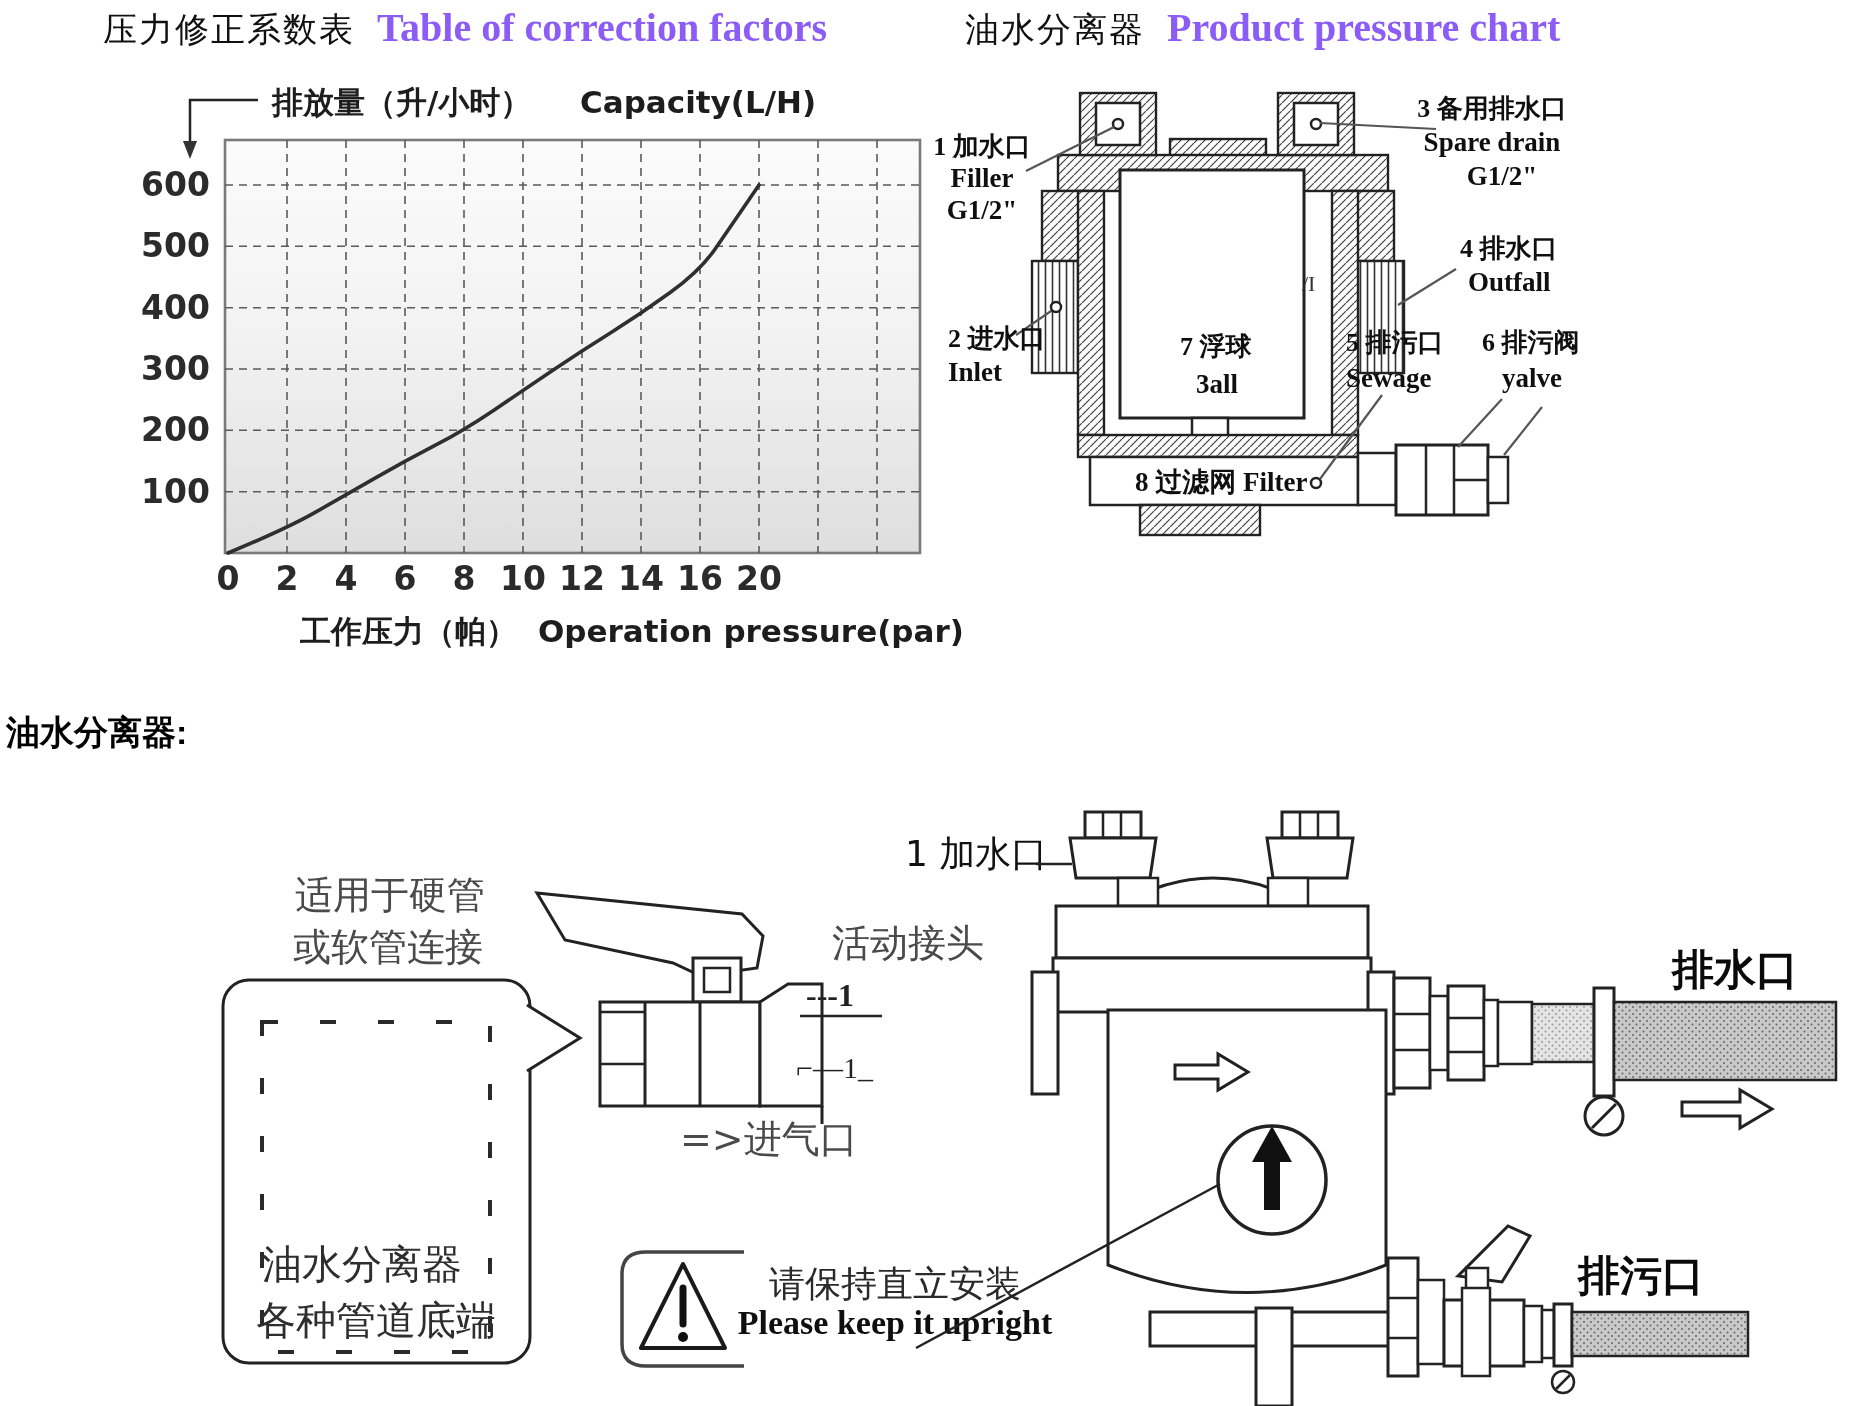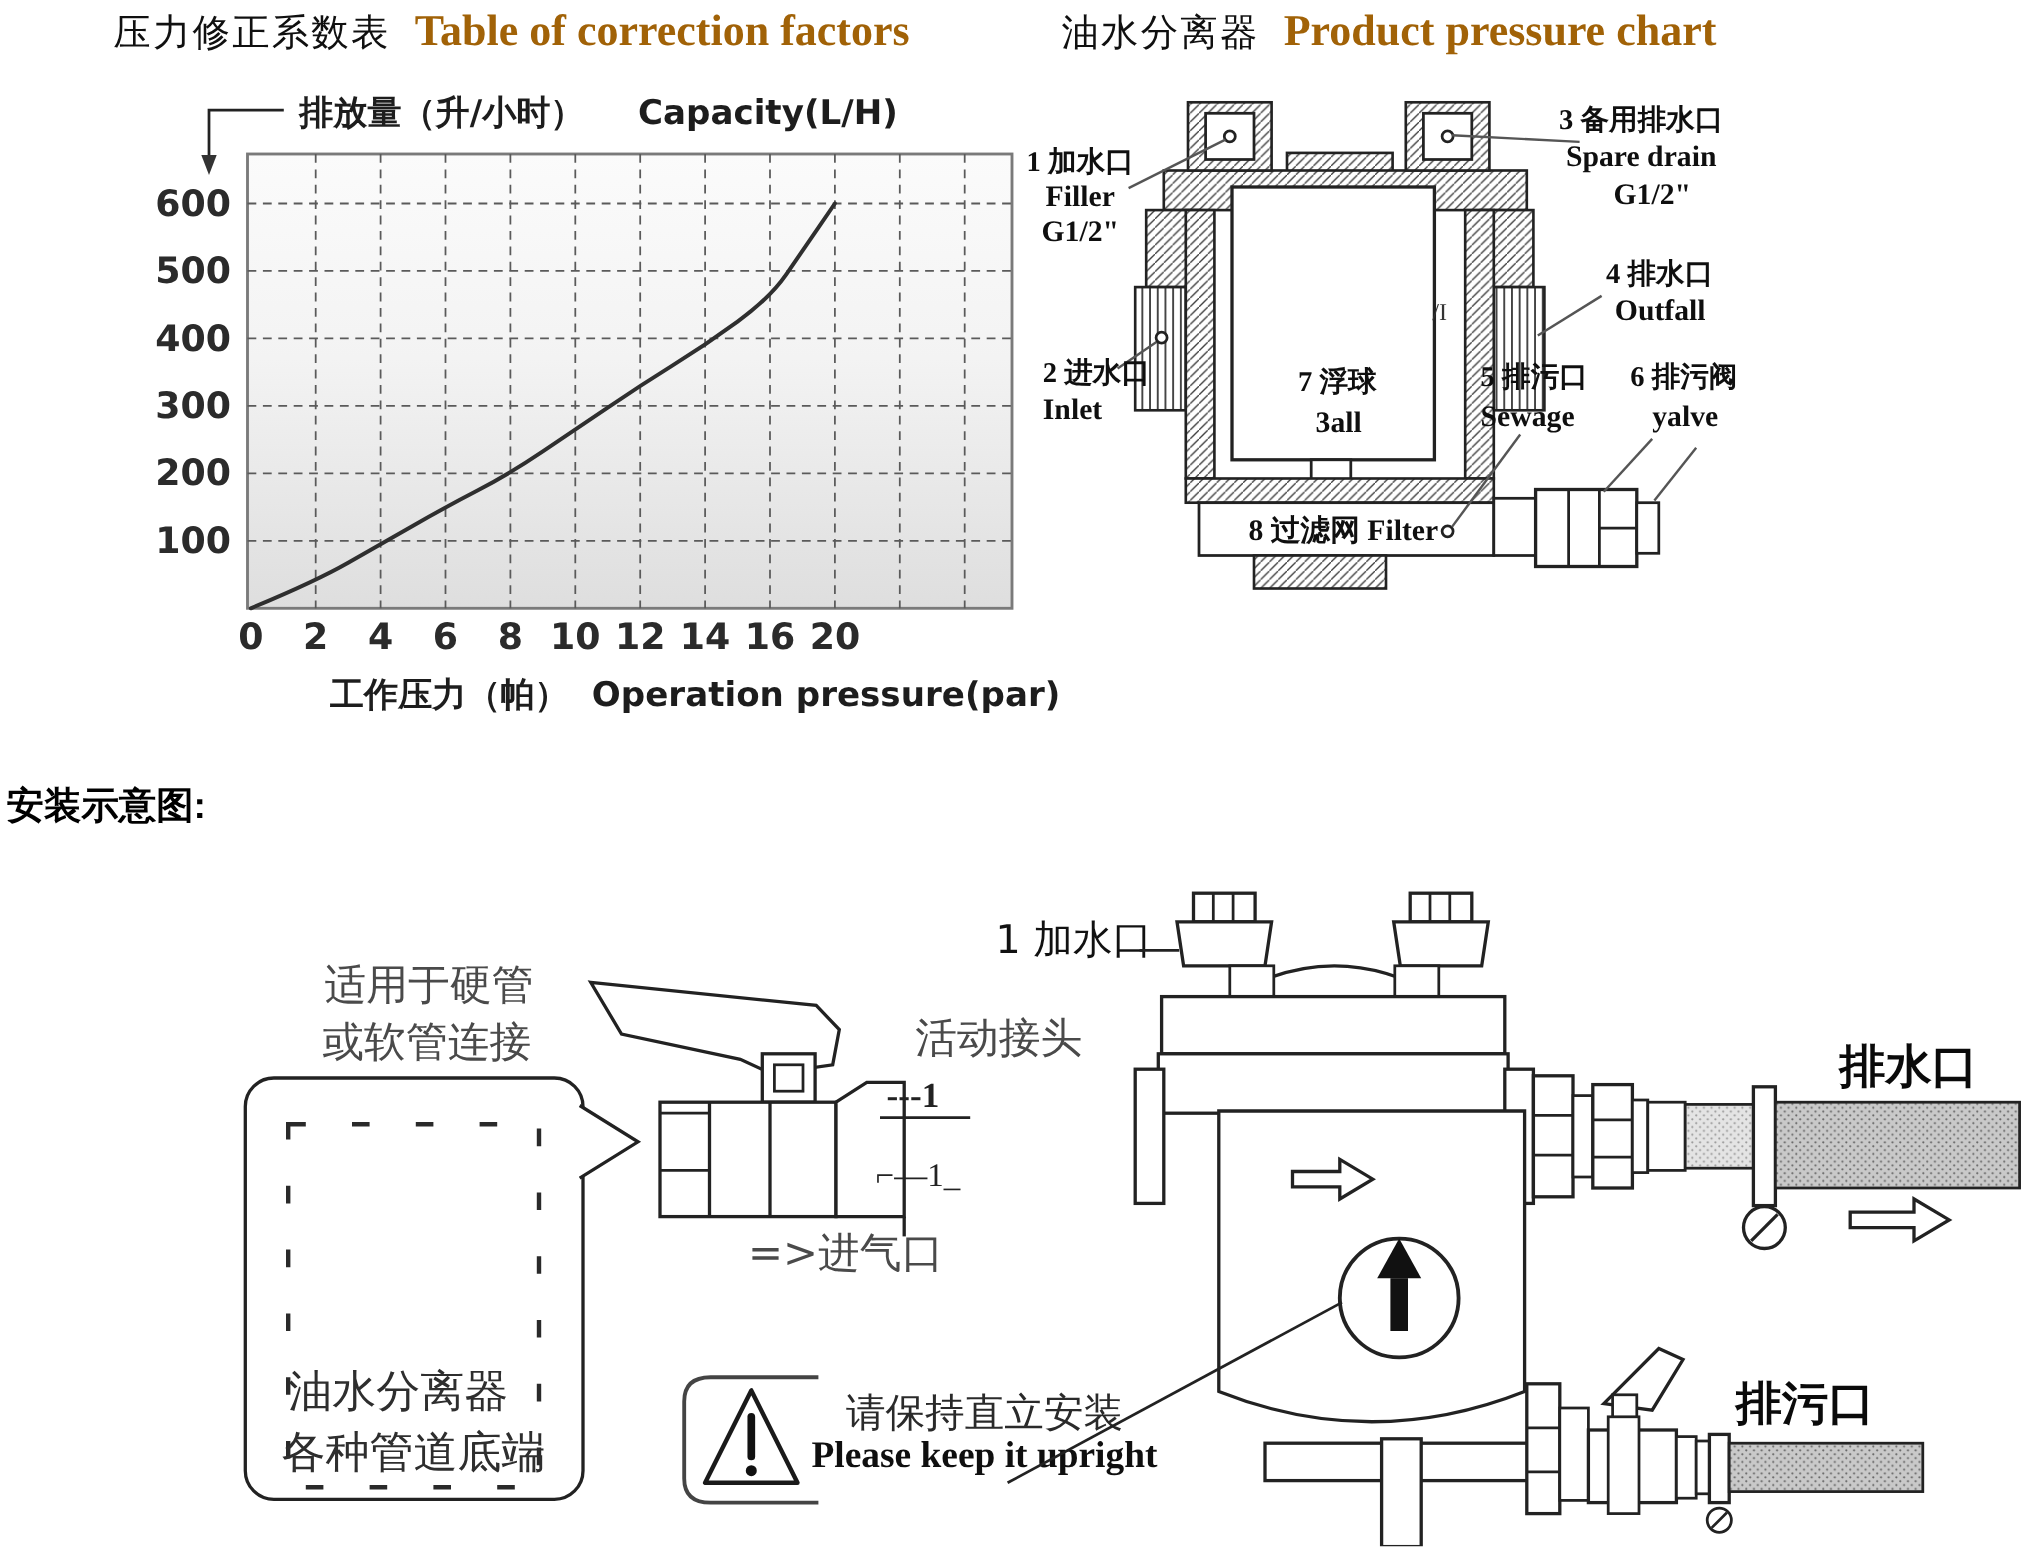--- a/index.html
+++ b/index.html
@@ -1,20 +1,20 @@
 <!DOCTYPE html>
 <html><head>
 <meta charset="utf-8">
 <style>
   html,body{margin:0;padding:0;background:#ffffff;}
   .page{position:relative;width:1850px;height:1406px;background:#fff;overflow:hidden;
         font-family:"Liberation Sans",sans-serif;border-radius:31px;}
   .title-row{position:absolute;display:flex;align-items:baseline;gap:22px;white-space:nowrap;}
   .title-zh{font-size:34px;font-weight:500;color:#101010;letter-spacing:2px;}
-  .title-en{font-family:"Liberation Serif",serif;font-weight:700;font-size:40px;color:#a16207;}
+  .title-en{font-family:"Liberation Serif",serif;font-weight:700;font-size:40px;color:#8b5cf6;}
   .install-heading{position:absolute;left:6px;top:710px;font-size:34px;font-weight:600;color:#000;}
   svg{position:absolute;overflow:visible;}
   svg text{font-family:"DejaVu Sans",sans-serif;}
   .t-tick{font-size:33px;font-weight:600;fill:#2b2b2b;}
   .t-axzh{font-size:31px;font-weight:700;fill:#1d1d1d;}
   .t-axen{font-size:31px;font-weight:600;fill:#1d1d1d;}
   .t-szh{font-family:"Liberation Serif",serif;font-size:26px;font-weight:700;fill:#0f0f0f;}
   .t-sen{font-family:"Liberation Serif",serif;font-size:27px;font-weight:700;fill:#0f0f0f;}
   .t-small{font-family:"Liberation Serif",serif;font-size:22px;fill:#333;}
   .t-gray{font-size:38px;fill:#4a4a4a;}
@@ -195,21 +195,21 @@
       <text x="416" y="332" class="t-sen">Sewage</text>
     </g>
     <g>
       <text x="552" y="296" class="t-szh">6 排污阀</text>
       <text x="572" y="332" class="t-sen">yalve</text>
     </g>
     <text x="205" y="436" class="t-sen">8 过滤网 Filter</text>
     <text x="372" y="236" class="t-small">/I</text>
   </svg>
 
-  <div class="install-heading">安装示意图:</div>
+  <div class="install-heading">油水分离器:</div>
 
   <svg style="left:0;top:760px;" width="1850" height="646" viewBox="0 0 1850 646">
     <defs>
       <pattern id="meshA" width="7" height="7" patternUnits="userSpaceOnUse">
         <rect width="7" height="7" fill="#c9c9c9"></rect>
         <circle cx="2" cy="2" r="1" fill="#666"></circle>
           <circle cx="5.5" cy="5.5" r="1" fill="#666"></circle>
       </pattern>
       <pattern id="meshB" width="7" height="7" patternUnits="userSpaceOnUse">
         <rect width="7" height="7" fill="#e4e4e4"></rect>

